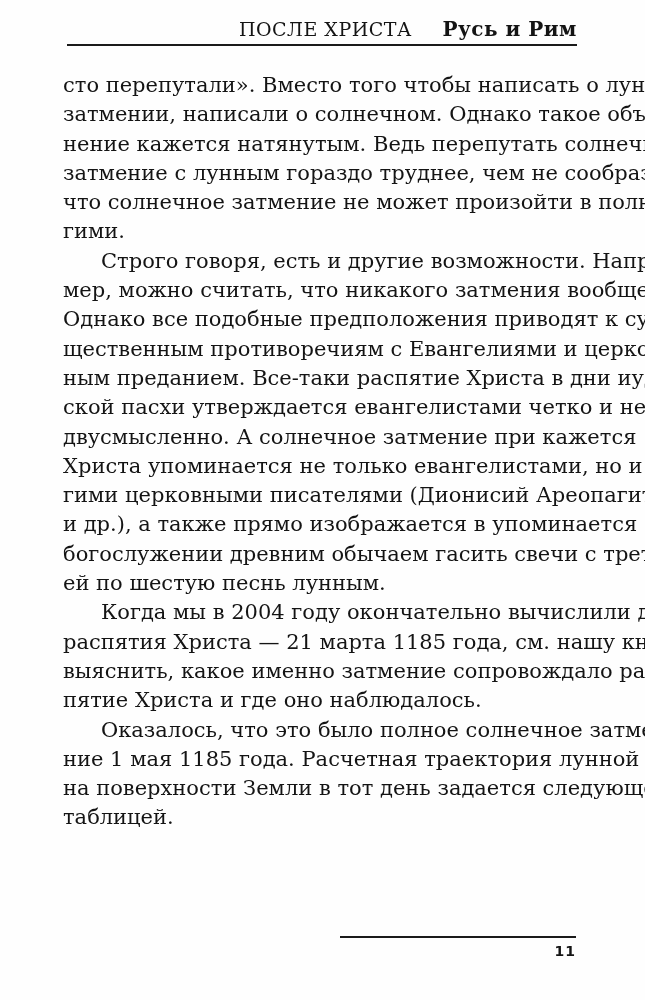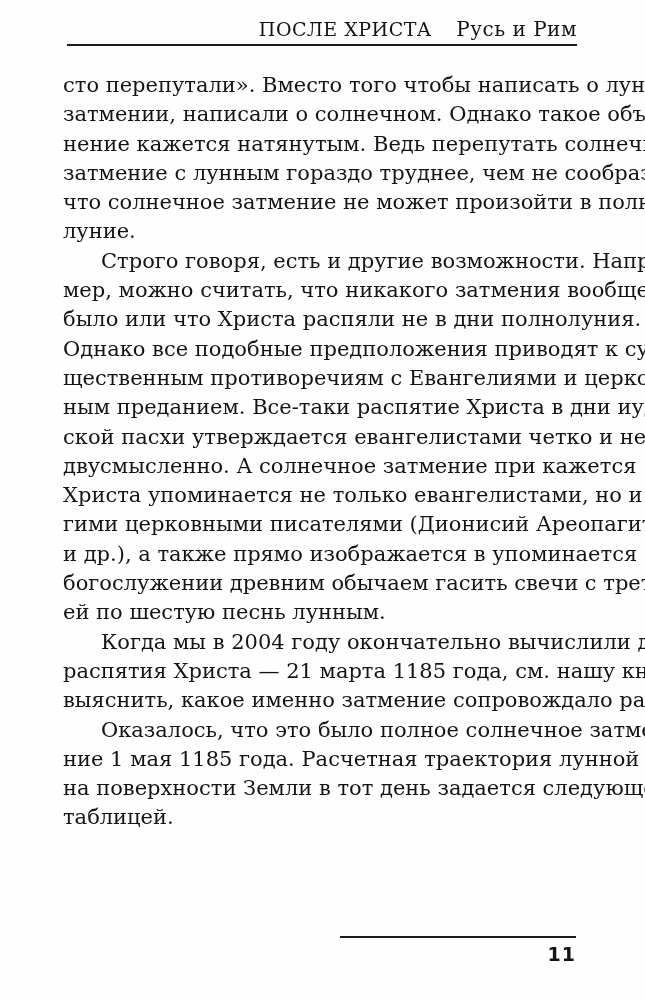--- a/index.html
+++ b/index.html
@@ -24,23 +24,23 @@
     right: 68px;
     white-space: nowrap;
     font-size: 19px;
     letter-spacing: 0.5px;
   }
   .header-title {
     font-weight: normal;
     margin-left: 22px;
   }
   .header-subtitle {
-    font-weight: normal;
+    font-weight: bold;
     font-size: 20px;
-    margin-left: 18px;
+    margin-left: 24px;
   }
   .header-rule {
     position: absolute;
     top: 44px;
     left: 67px;
     width: 510px;
     height: 2px;
     background: #1a1a1a;
   }
   
@@ -77,21 +77,21 @@
     width: 236px;
     height: 2px;
     background: #1a1a1a;
   }
   .page-number {
     position: absolute;
     top: 943px;
     right: 69px;
     font-family: "DejaVu Sans", "Liberation Sans", sans-serif;
     font-weight: bold;
-    font-size: 19px;
+    font-size: 14px;
     letter-spacing: 1px;
   }
 </style>
 </head>
 <body>
 
 <div class="page">
 
   <div class="header-text">
     <span class="header-title">ПОСЛЕ ХРИСТА</span>
@@ -99,41 +99,41 @@
   </div>
   <div class="header-rule"></div>
 
   <div class="body-text" id="body-container">
       <div class="paragraph">
         <div class="line">сто перепутали». Вместо того чтобы написать о лунном</div>
         <div class="line">затмении, написали о солнечном. Однако такое объяс-</div>
         <div class="line">нение кажется натянутым. Ведь перепутать солнечное</div>
         <div class="line">затмение с лунным гораздо труднее, чем не сообразить,</div>
         <div class="line">что солнечное затмение не может произойти в полно-</div>
-        <div class="line para-end">луние.</div>
+        <div class="line para-end">гими.</div>
       </div>
       <div class="paragraph">
         <div class="line indented">Строго говоря, есть и другие возможности. Напри-</div>
         <div class="line">мер, можно считать, что никакого затмения вообще не</div>
-        <div class="line">было или что Христа распяли не в дни полнолуния.</div>
         <div class="line">Однако все подобные предположения приводят к су-</div>
         <div class="line">щественным противоречиям с Евангелиями и церков-</div>
         <div class="line">ным преданием. Все-таки распятие Христа в дни иудей-</div>
         <div class="line">ской пасхи утверждается евангелистами четко и не-</div>
         <div class="line">двусмысленно. А солнечное затмение при кажется</div>
         <div class="line">Христа упоминается не только евангелистами, но и мно-</div>
         <div class="line">гими церковными писателями (Дионисий Ареопагит</div>
         <div class="line">и др.), а также прямо изображается в упоминается</div>
         <div class="line">богослужении древним обычаем гасить свечи с треть-</div>
         <div class="line para-end">ей по шестую песнь лунным.</div>
       </div>
       <div class="paragraph">
         <div class="line indented">Когда мы в 2004 году окончательно вычислили дату</div>
         <div class="line">распятия Христа — 21 марта 1185 года, см. нашу кни-</div>
         <div class="line">выяснить, какое именно затмение сопровождало рас-</div>
+        <div class="line para-end">пятие Христа и где оно наблюдалось.</div>
       </div>
       <div class="paragraph">
         <div class="line indented">Оказалось, что это было полное солнечное затме-</div>
         <div class="line">ние 1 мая 1185 года. Расчетная траектория лунной тени</div>
         <div class="line">на поверхности Земли в тот день задается следующей</div>
         <div class="line para-end">таблицей.</div>
       </div>
     </div>
 
   <div class="footer-rule"></div>

